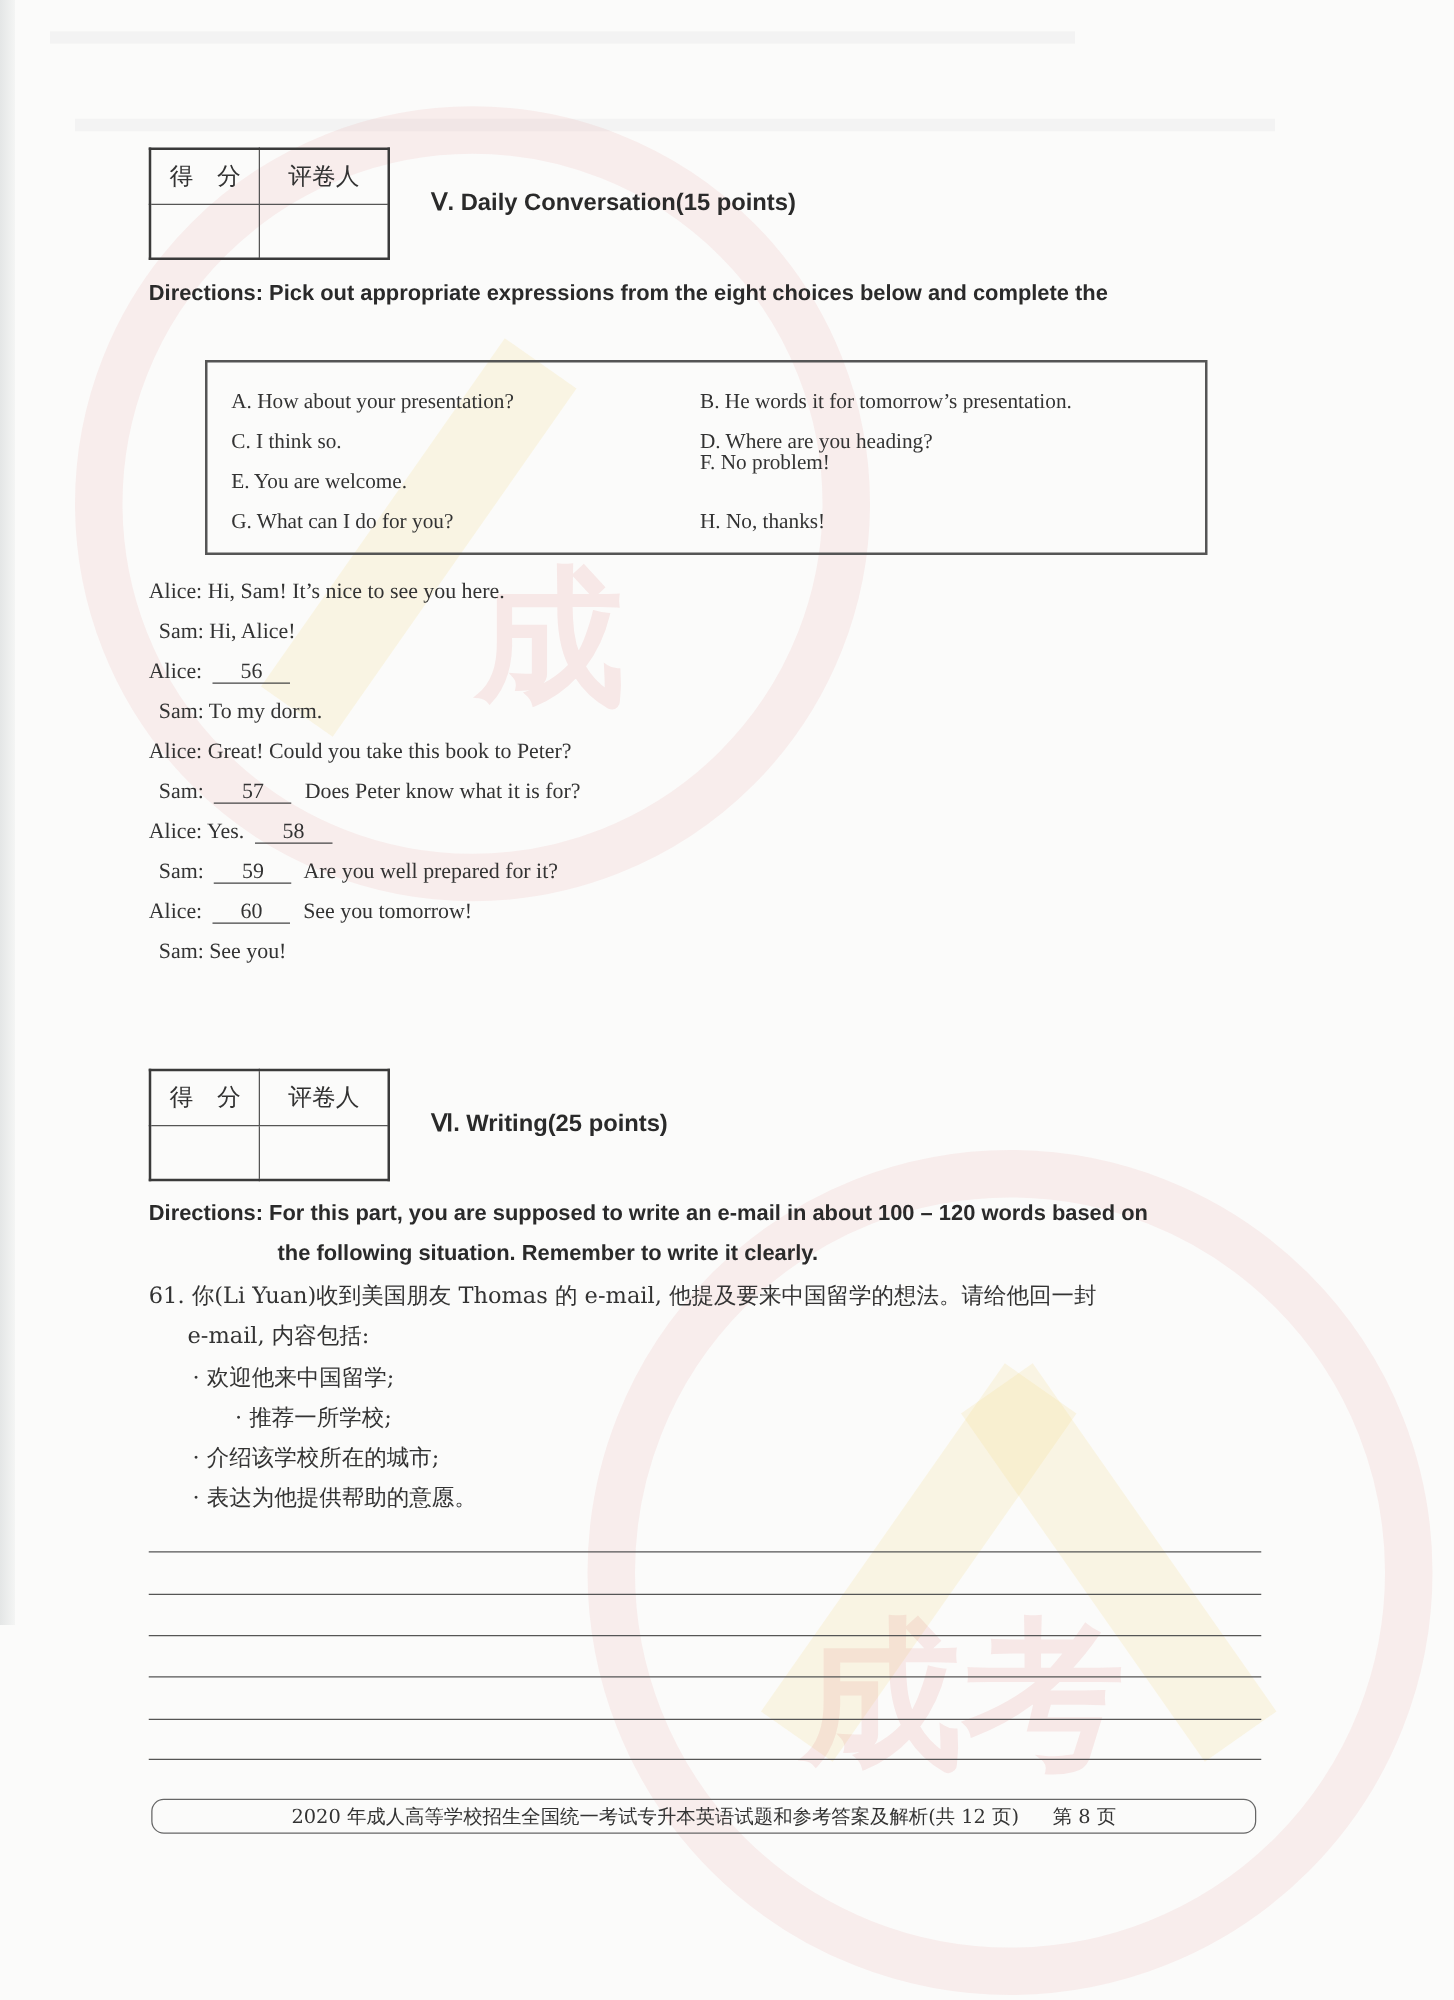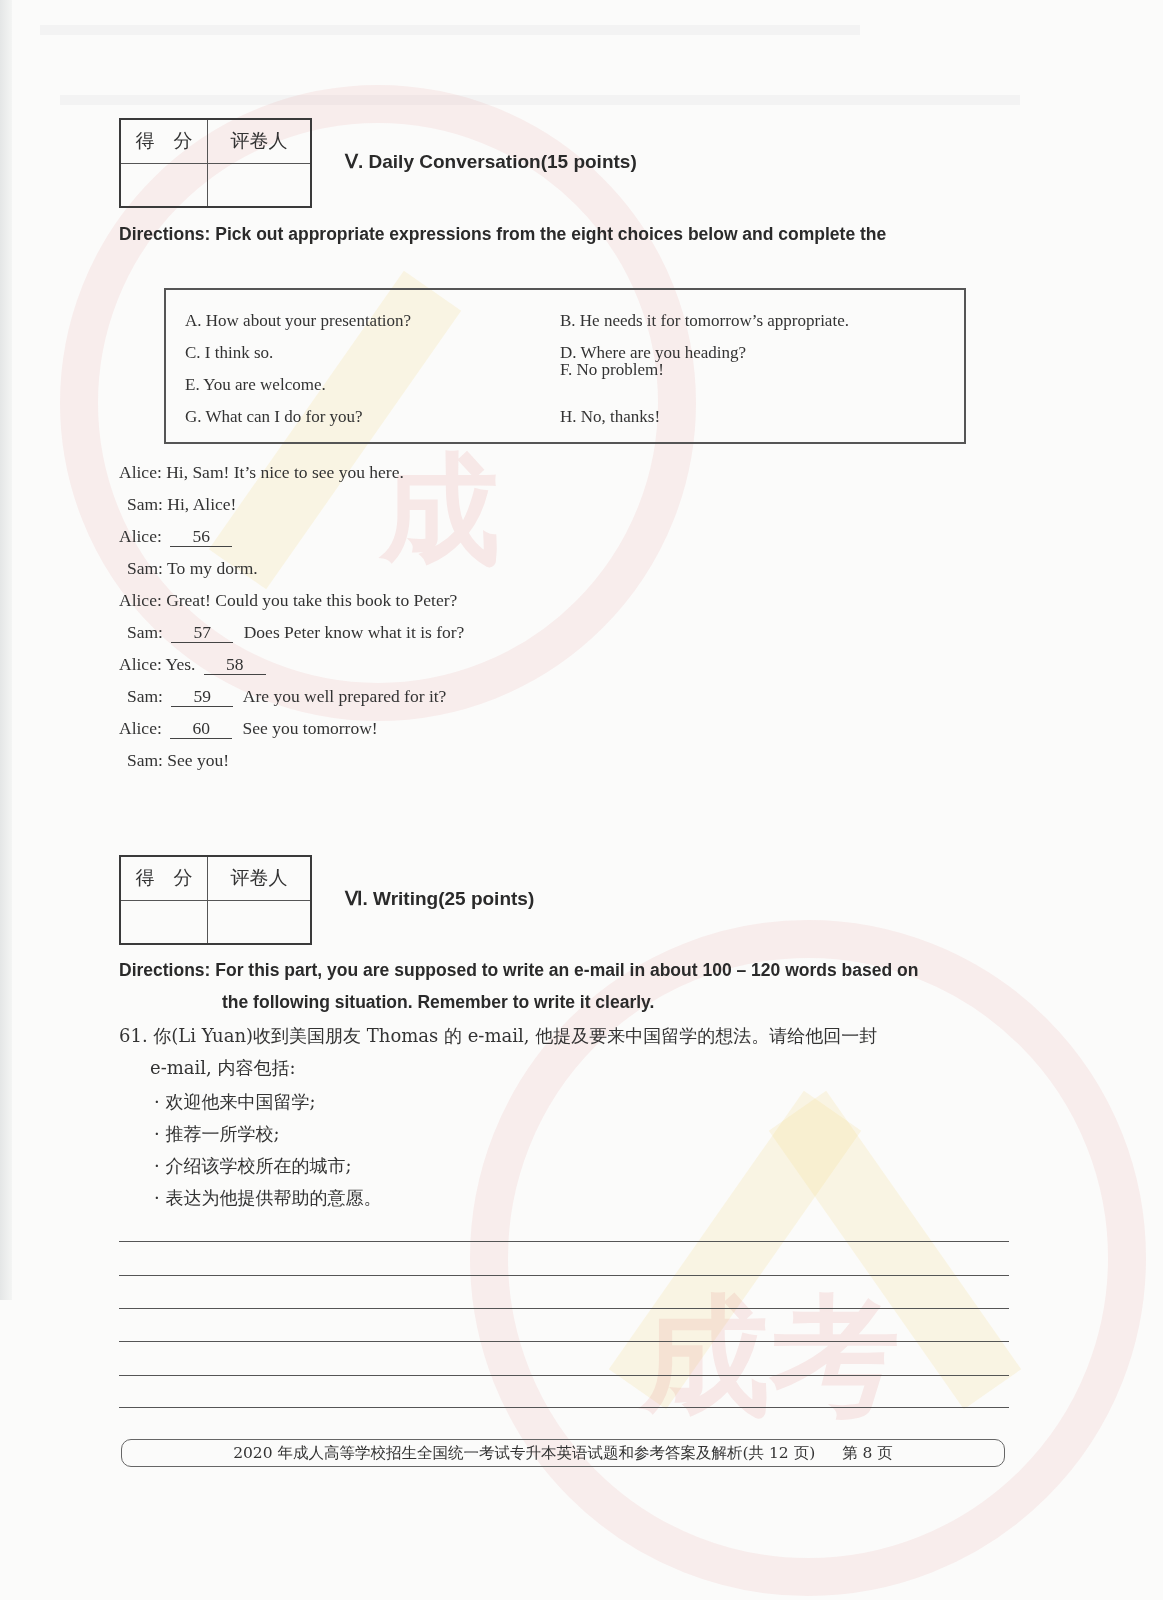--- a/index.html
+++ b/index.html
@@ -127,21 +127,21 @@
     </table>
   <div class="section-title" style="left:345px;top:150px;">Ⅴ. Daily Conversation(15 points)</div>
 
   <div class="directions" style="top:218px;">
     <span class="dir-label">Directions:</span>
     <span>Pick out appropriate expressions from the eight choices below and complete the</span>
   </div>
 
   <div class="choices-box"></div>
   <div class="choice" style="left:185px;top:311px;">A. How about your presentation?</div>
-  <div class="choice" style="left:560px;top:311px;">B. He needs it for tomorrow’s appropriate.</div>
+  <div class="choice" style="left:560px;top:311px;">B. He words it for tomorrow’s presentation.</div>
   <div class="choice" style="left:185px;top:343px;">C. I think so.</div>
   <div class="choice" style="left:560px;top:343px;">D. Where are you heading?</div>
   <div class="choice" style="left:185px;top:375px;">E. You are welcome.</div>
   <div class="choice" style="left:560px;top:360px;">F. No problem!</div>
   <div class="choice" style="left:185px;top:407px;">G. What can I do for you?</div>
   <div class="choice" style="left:560px;top:407px;">H. No, thanks!</div>
 
   <div class="dlg-line" style="top:462px;">
     <span class="speaker">Alice:</span>
     <span>Hi, Sam! It’s nice to see you here.</span>
@@ -204,21 +204,21 @@
 
   <div class="directions" style="top:954px;">
     <span class="dir-label">Directions:</span>
     <span>For this part, you are supposed to write an e-mail in about 100 – 120 words based on</span>
     <span class="dir-indent">the following situation. Remember to write it clearly.</span>
   </div>
 
   <div class="task" style="top:1024px;">61. 你(Li Yuan)收到美国朋友 Thomas 的 e-mail, 他提及要来中国留学的想法。请给他回一封</div>
   <div class="task" style="top:1056px;left:150px;">e-mail, 内容包括:</div>
   <div class="bullet" style="top:1090px;">· 欢迎他来中国留学;</div>
-  <div class="bullet" style="top:1122px;">· 推荐一所学校;</div>
+  <div class="bullet" style="top:1122px;margin-left:34px;">· 推荐一所学校;</div>
   <div class="bullet" style="top:1154px;">· 介绍该学校所在的城市;</div>
   <div class="bullet" style="top:1186px;">· 表达为他提供帮助的意愿。</div>
 
   <div class="rule" style="top:1241px;"></div>
   <div class="rule" style="top:1275px;"></div>
   <div class="rule" style="top:1308px;"></div>
   <div class="rule" style="top:1341px;"></div>
   <div class="rule" style="top:1375px;"></div>
   <div class="rule" style="top:1407px;"></div>
 

